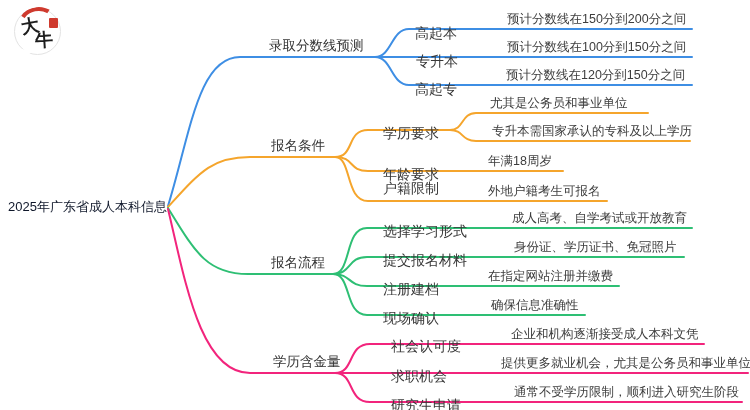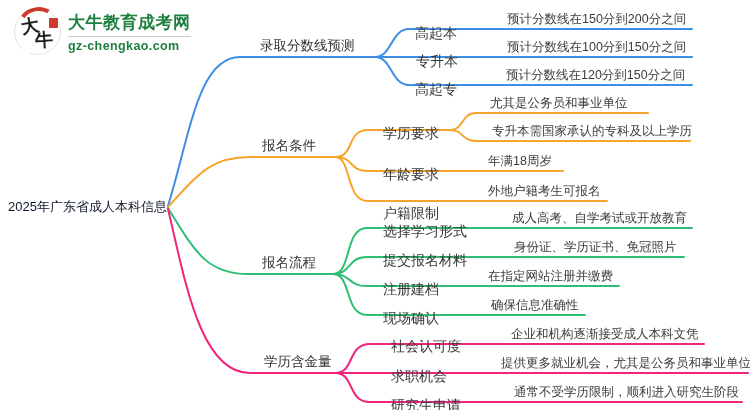--- a/index.html
+++ b/index.html
@@ -2,21 +2,21 @@
 <html><head>
 <meta charset="utf-8">
 <style>
   html,body{margin:0;padding:0;background:#fff;}
   body{font-family:"Liberation Sans","DejaVu Sans",sans-serif;}
   .canvas{position:relative;width:750px;height:410px;background:#ffffff;overflow:hidden;}
   .wires{position:absolute;left:0;top:0;width:750px;height:410px;}
   .wires path{fill:none;stroke-width:2;stroke-linecap:round;stroke-linejoin:round;}
   .node{position:absolute;white-space:nowrap;color:#3b3b3b;line-height:1.25;}
   .root-label{font-size:13px;color:#0f172a;}
-  .branch-label{font-size:13.5px;color:#343434;}
+  .branch-label{font-size:13.5px;color:#343434;margin-left:9px;}
   .sub-label{font-size:14px;color:#383838;margin-top:16px;}
   .leaf-label{font-size:12.5px;color:#3d3d3d;}
   
   .logo{position:absolute;left:14px;top:8px;display:flex;align-items:center;gap:7px;}
   .logo-badge{position:relative;width:45px;height:45px;border:1px solid #e3e3e3;border-radius:50%;background:#fff;}
   .badge-arc{position:absolute;left:3px;top:-2px;width:32px;height:28px;border:4px solid transparent;border-top-color:#cf3a2e;border-radius:50%;transform:rotate(-12deg);}
   .badge-char{position:absolute;font-family:"DejaVu Serif","Liberation Serif",serif;font-weight:900;color:#1d1d1d;}
   .badge-char.c1{left:6px;top:5px;font-size:18px;transform:rotate(-10deg);}
   .badge-char.c2{left:20px;top:19px;font-size:18px;transform:rotate(-4deg);}
   .badge-stamp{position:absolute;right:2px;top:9px;width:9px;height:10px;background:#cf3a2e;border-radius:1px;}
@@ -61,41 +61,36 @@
   </svg>
 
   <div class="logo">
     <div class="logo-badge">
       <div class="badge-arc"></div>
       <span class="badge-char c1">大</span>
       <span class="badge-char c2">牛</span>
       <div class="badge-stamp"></div>
       <div class="badge-tail"></div>
     </div>
-    <div class="logo-text">
-      <div class="logo-title">大牛教育成考网</div>
-      <div class="logo-divider"></div>
-      <div class="logo-domain">gz-chengkao.com</div>
-    </div>
   </div>
 
   <div class="node root-label" style="left:8px;top:199px">2025年广东省成人本科信息</div>
 
   <div class="node branch-label" style="left:260px;top:38px">录取分数线预测</div>
   <div class="node branch-label" style="left:262px;top:138px">报名条件</div>
   <div class="node branch-label" style="left:262px;top:255px">报名流程</div>
   <div class="node branch-label" style="left:264px;top:354px">学历含金量</div>
 
   <div class="node sub-label" style="left:415px;top:9px">高起本</div>
   <div class="node sub-label" style="left:416px;top:37px">专升本</div>
   <div class="node sub-label" style="left:415px;top:65px">高起专</div>
 
   <div class="node sub-label" style="left:383px;top:109px">学历要求</div>
   <div class="node sub-label" style="left:383px;top:150px">年龄要求</div>
-  <div class="node sub-label" style="left:383px;top:189px">户籍限制</div>
+  <div class="node sub-label" style="left:383px;top:164px">户籍限制</div>
 
   <div class="node sub-label" style="left:383px;top:207px">选择学习形式</div>
   <div class="node sub-label" style="left:383px;top:236px">提交报名材料</div>
   <div class="node sub-label" style="left:383px;top:265px">注册建档</div>
   <div class="node sub-label" style="left:383px;top:294px">现场确认</div>
 
   <div class="node sub-label" style="left:391px;top:322px">社会认可度</div>
   <div class="node sub-label" style="left:391px;top:352px">求职机会</div>
   <div class="node sub-label" style="left:391px;top:381px">研究生申请</div>
 

